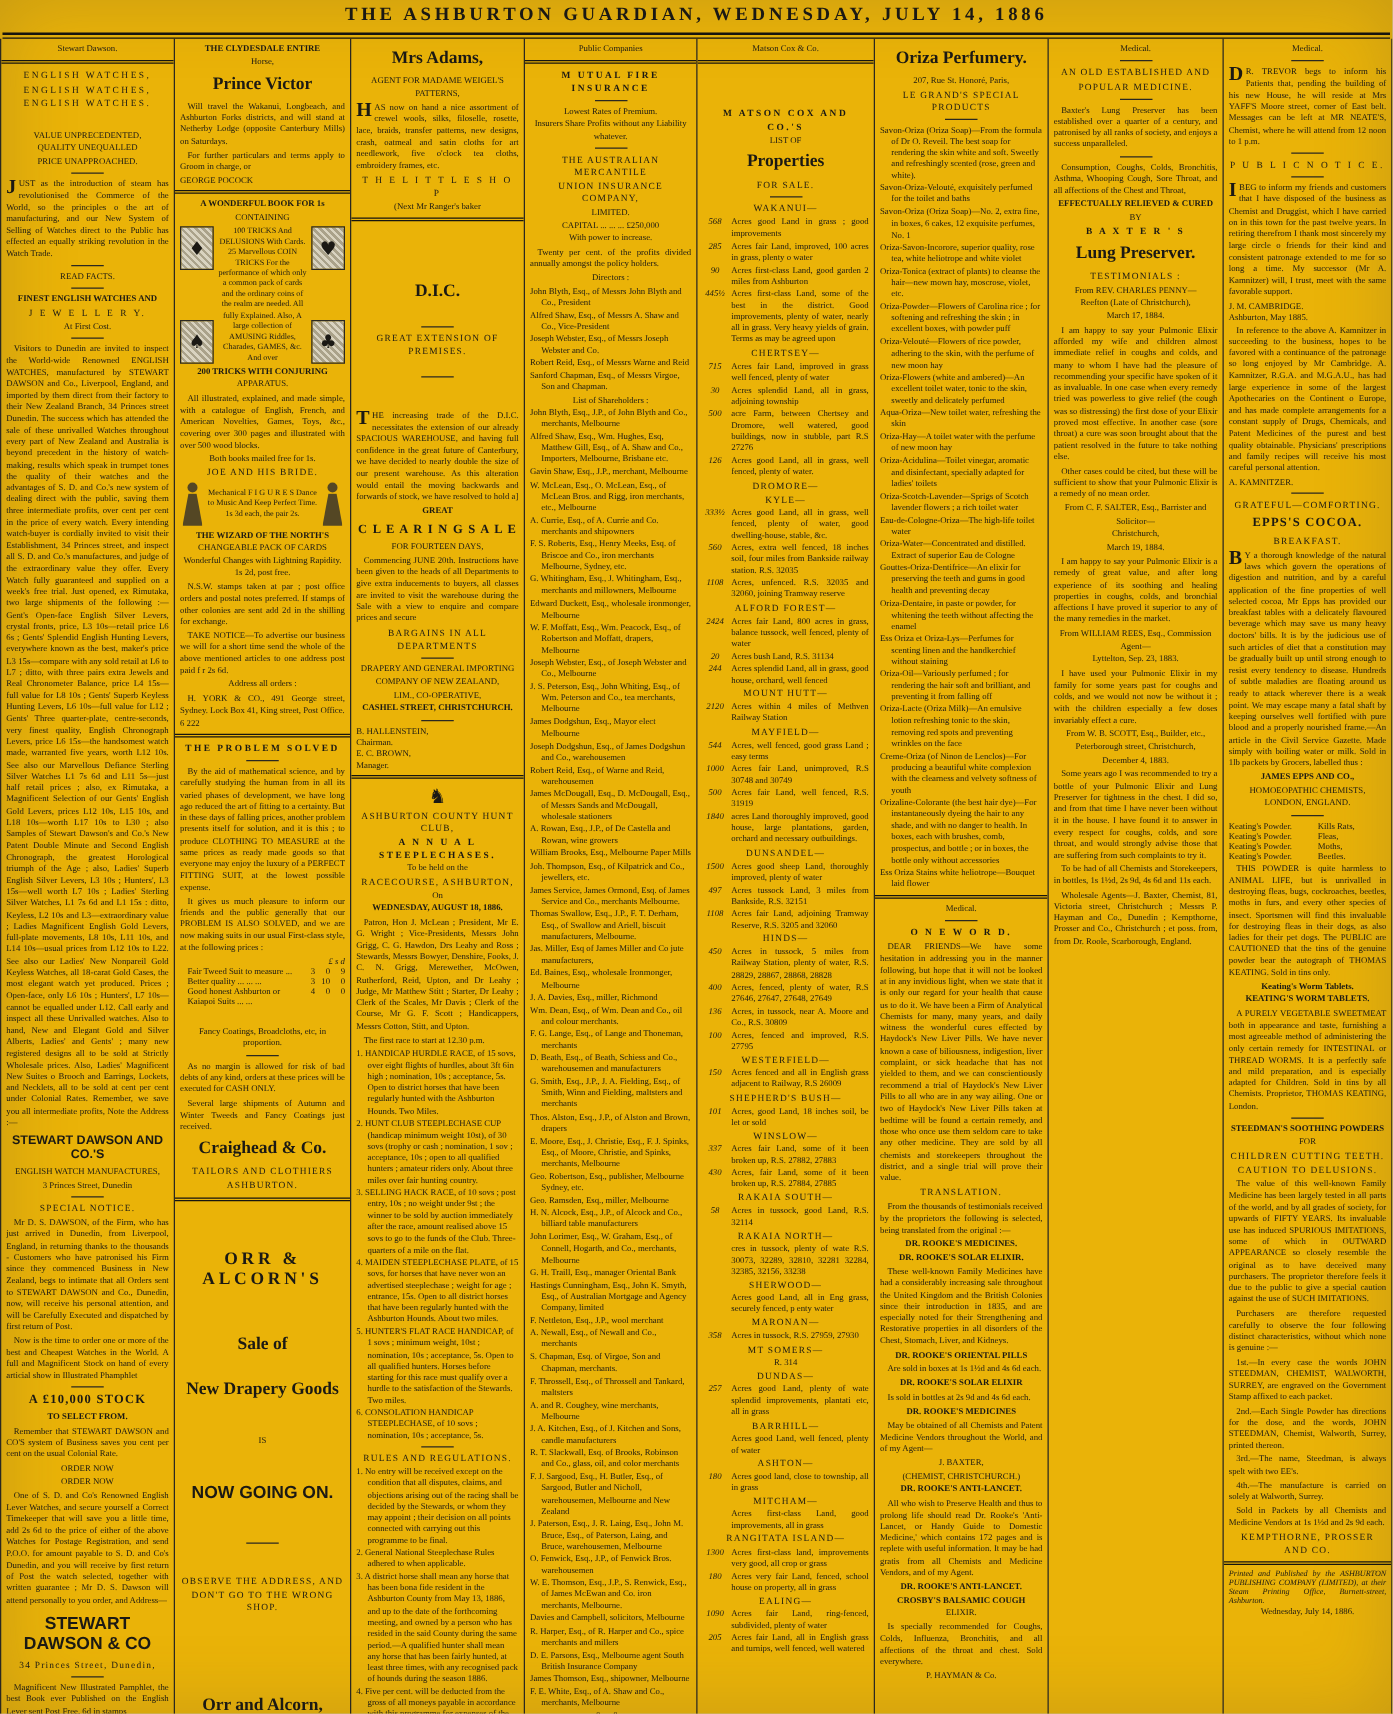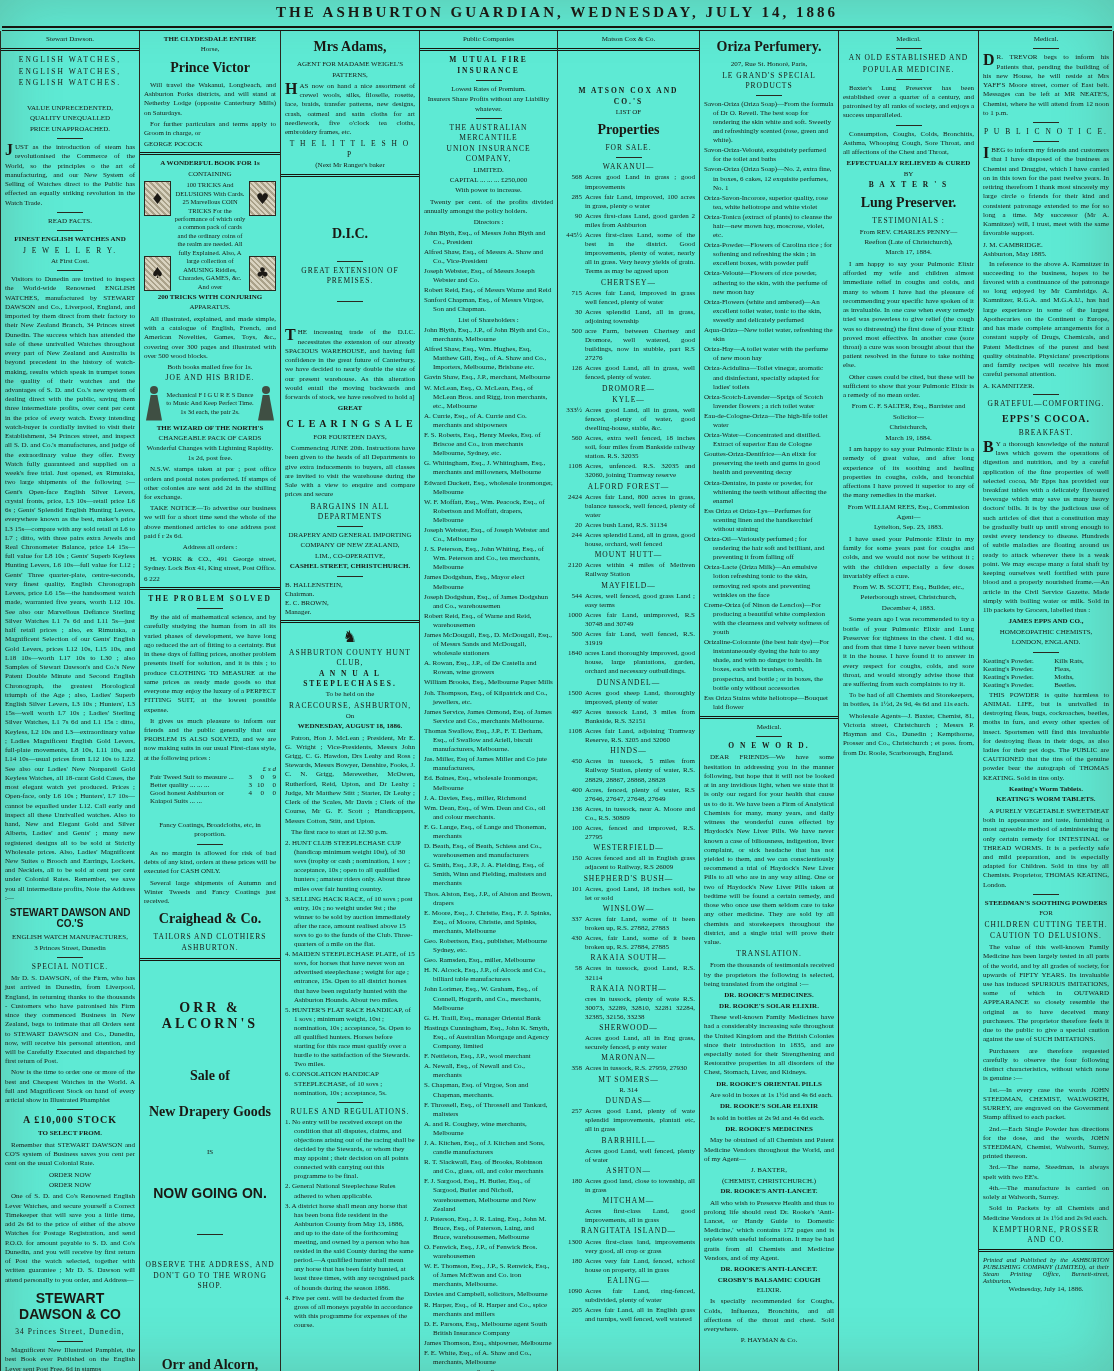--- a/index.html
+++ b/index.html
@@ -1,16 +1,16 @@
 <!DOCTYPE html>
 <html><head>
 <meta charset="utf-8">
 <style>
   html,body{margin:0;padding:0;background:#c9c4b4;}
-  .page{position:relative;width:1114px;height:1371px;margin:0 auto;background:#5eead4;
+  .page{position:relative;width:1114px;height:1371px;margin:0 auto;background:#eab308;
         color:#1b1914;font-family:"Liberation Serif","DejaVu Serif",serif;overflow:hidden;
         box-shadow:inset 0 0 60px rgba(90,80,55,0.25);}
   .masthead{height:22px;text-align:center;font-weight:bold;font-size:15px;letter-spacing:3px;
             padding-top:4px;font-family:"Liberation Serif",serif;}
   .mastrule{border-top:2px solid #17150f;border-bottom:1px solid #17150f;height:2px;margin:0 2px;}
   .cols{display:flex;align-items:stretch;height:1342px;border-left:1px solid #2b2820;}
   .col{box-sizing:border-box;border-right:1px solid #2b2820;padding:3px 4px;overflow:hidden;}
   .c1{width:139px}.c2{width:141px}.c3{width:139px}.c4{width:138px}
   .c5{width:142px}.c6{width:139px}.c7{width:140px}.c8{width:135px}
   .p{font-size:7px;line-height:1.32;text-align:justify;text-indent:6px;margin:2px 0;}
@@ -22,21 +22,21 @@
   .csp{letter-spacing:2px;font-size:7.5px;}
   .sp2{letter-spacing:3px;}
   .h1{text-align:center;font-weight:bold;font-size:14px;line-height:1.15;margin:5px 0;}
   .h2{text-align:center;font-weight:bold;font-size:10px;letter-spacing:1px;margin:4px 0;}
   .sans{font-family:"Liberation Sans","DejaVu Sans",sans-serif;letter-spacing:0;}
   .sig{text-align:left;font-size:7px;margin:1px 6px 1px 0;}
   .hr{width:26px;border-top:1px solid #2b2820;margin:4px auto;}
   .thick{border-top:1px solid #17150f;border-bottom:1px solid #17150f;height:1px;margin:4px -4px;}
   .dc{float:left;font-size:16px;line-height:12px;font-weight:bold;padding:1px 2px 0 0;}
   .num{display:flex;font-size:7px;line-height:1.3;margin:1px 0;}
-  .num .n{flex:none;width:20px;text-align:right;padding-right:3px;}
+  .num .n{flex:none;width:20px;text-align:center;padding-right:3px;font-style:italic;}
   .num .x{flex:1;text-align:justify;}
   .tbl{font-size:7px;margin:2px 0 16px 6px;}
   .tbl .row{display:flex;}
   .tbl .lab{flex:1;}
   .tbl .v{width:12px;text-align:right;}
   .tbl .hd{display:flex;justify-content:flex-end;font-style:italic;}
   .suits{display:flex;margin:2px 0;}
   .suits .side{display:flex;flex-direction:column;justify-content:space-between;gap:14px;}
   .card{width:25px;height:33px;border:1px solid #2b2820;display:flex;align-items:center;justify-content:center;
         font-size:15px;font-family:"DejaVu Sans",sans-serif;
@@ -227,20 +227,21 @@
         <div class="thick"></div>
         <div class="horse">♞</div>
         <div class="c sc">ASHBURTON COUNTY HUNT CLUB,</div>
         <div class="c cb csp">A N N U A L   STEEPLECHASES.</div>
         <div class="c">To be held on the</div>
         <div class="c sc">RACECOURSE, ASHBURTON,</div>
         <div class="c">On</div>
         <div class="c cb">WEDNESDAY, AUGUST 18, 1886.</div>
         <div class="p">Patron, Hon J. McLean ; President, Mr E. G. Wright ; Vice-Presidents, Messrs John Grigg, C. G. Hawdon, Drs Leahy and Ross ; Stewards, Messrs Bowyer, Denshire, Fooks, J. C. N. Grigg, Merewether, McOwen, Rutherford, Reid, Upton, and Dr Leahy ; Judge, Mr Matthew Stitt ; Starter, Dr Leahy ; Clerk of the Scales, Mr Davis ; Clerk of the Course, Mr G. F. Scott ; Handicappers, Messrs Cotton, Stitt, and Upton.</div>
         <div class="p">The first race to start at 12.30 p.m.</div>
+        <div class="hang">1. HANDICAP HURDLE RACE, of 15 sovs, over eight flights of hurdles, about 3ft 6in high ; nomination, 10s ; acceptance, 5s. Open to district horses that have been regularly hunted with the Ashburton Hounds. Two Miles.</div>
         <div class="hang">2. HUNT CLUB STEEPLECHASE CUP (handicap minimum weight 10st), of 30 sovs (trophy or cash ; nomination, 1 sov ; acceptance, 10s ; open to all qualified hunters ; amateur riders only. About three miles over fair hunting country.</div>
         <div class="hang">3. SELLING HACK RACE, of 10 sovs ; post entry, 10s ; no weight under 9st ; the winner to be sold by auction immediately after the race, amount realised above 15 sovs to go to the funds of the Club. Three-quarters of a mile on the flat.</div>
         <div class="hang">4. MAIDEN STEEPLECHASE PLATE, of 15 sovs, for horses that have never won an advertised steeplechase ; weight for age ; entrance, 15s. Open to all district horses that have been regularly hunted with the Ashburton Hounds. About two miles.</div>
         <div class="hang">5. HUNTER'S FLAT RACE HANDICAP, of 1 sovs ; minimum weight, 10st ; nomination, 10s ; acceptance, 5s. Open to all qualified hunters. Horses before starting for this race must qualify over a hurdle to the satisfaction of the Stewards. Two miles.</div>
         <div class="hang">6. CONSOLATION HANDICAP STEEPLECHASE, of 10 sovs ; nomination, 10s ; acceptance, 5s.</div>
         <div class="hr"></div>
         <div class="c sc">RULES AND REGULATIONS.</div>
         <div class="hang">1. No entry will be received except on the condition that all disputes, claims, and objections arising out of the racing shall be decided by the Stewards, or whom they may appoint ; their decision on all points connected with carrying out this programme to be final.</div>
         <div class="hang">2. General National Steeplechase Rules adhered to when applicable.</div>
         <div class="hang">3. A district horse shall mean any horse that has been bona fide resident in the Ashburton County from May 13, 1886, and up to the date of the forthcoming meeting, and owned by a person who has resided in the said County during the same period.—A qualified hunter shall mean any horse that has been fairly hunted, at least three times, with any recognised pack of hounds during the season 1886.</div>

